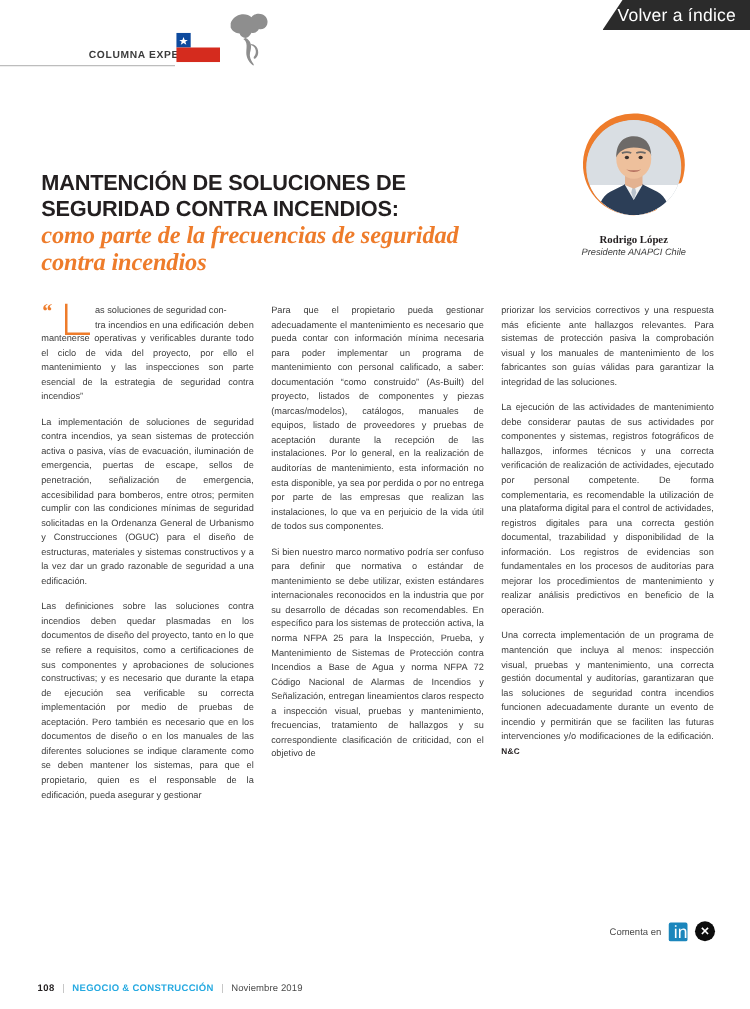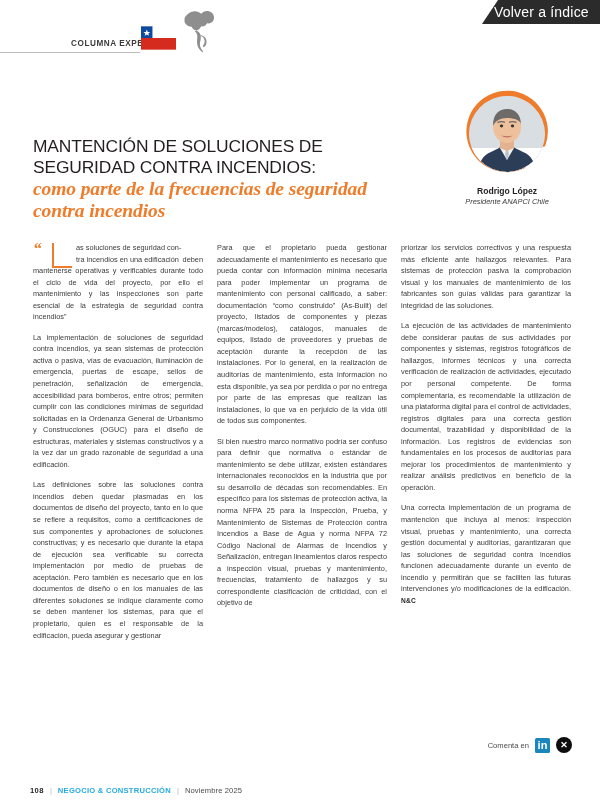--- a/index.html
+++ b/index.html
@@ -80,21 +80,21 @@
     letter-spacing: .1px;
     white-space: nowrap;
   }
 
   
   .headline {
     position: absolute;
     left: 33px; top: 136px;
     width: 330px;
     font-size: 17.4px;
-    font-weight: normal;
+    font-weight: bold;
     line-height: 21px;
     color: #231f20;
     letter-spacing: -.15px;
   }
   .subhead {
     position: absolute;
     left: 33px; top: 178px;
     width: 345px;
     font-family: "Liberation Serif", serif;
     font-style: italic;
@@ -128,20 +128,21 @@
     width: 76px; height: 76px;
     border-radius: 50%;
     overflow: hidden;
     background: #c8cfd6;
   }
   .author-name {
     margin-top: 6px;
     font-size: 8.6px;
     font-weight: bold;
     color: #231f20;
+    font-family: Liberation Serif, serif;
   }
   .author-role {
     margin-top: 1px;
     font-size: 7.4px;
     font-style: italic;
     color: #3c3c3c;
   }
 
   
   .cols {
@@ -200,24 +201,24 @@
   .social-label {
     font-size: 7.6px;
     color: #4a4a4a;
   }
   .li-icon {
     width: 15px; height: 15px;
     background: #1b86bc;
     border-radius: 1.5px;
     display: flex;
     align-items: center;
-    justify-content: center;
+    justify-content: flex-end;
     color: #ffffff;
-    font-size: 11px;
-    font-weight: bold;
+    font-size: 14px;
+    font-weight: normal;
     line-height: 1;
     cursor: pointer;
   }
   .x-icon {
     width: 16px; height: 16px;
     background: #0d0d0d;
     border-radius: 50%;
     display: flex;
     align-items: center;
     justify-content: center;
@@ -345,16 +346,16 @@
     <span class="x-icon">
         <span>✕</span>
       </span>
   </div>
 
   <div class="footer">
     <span class="pg">108</span>
     <span class="sep">|</span>
     <span class="brand">NEGOCIO &amp; CONSTRUCCIÓN</span>
     <span class="sep">|</span>
-    <span class="issue">Noviembre 2025</span>
+    <span class="issue">Noviembre 2019</span>
   </div>
 
 </div>
 
 </body></html>

